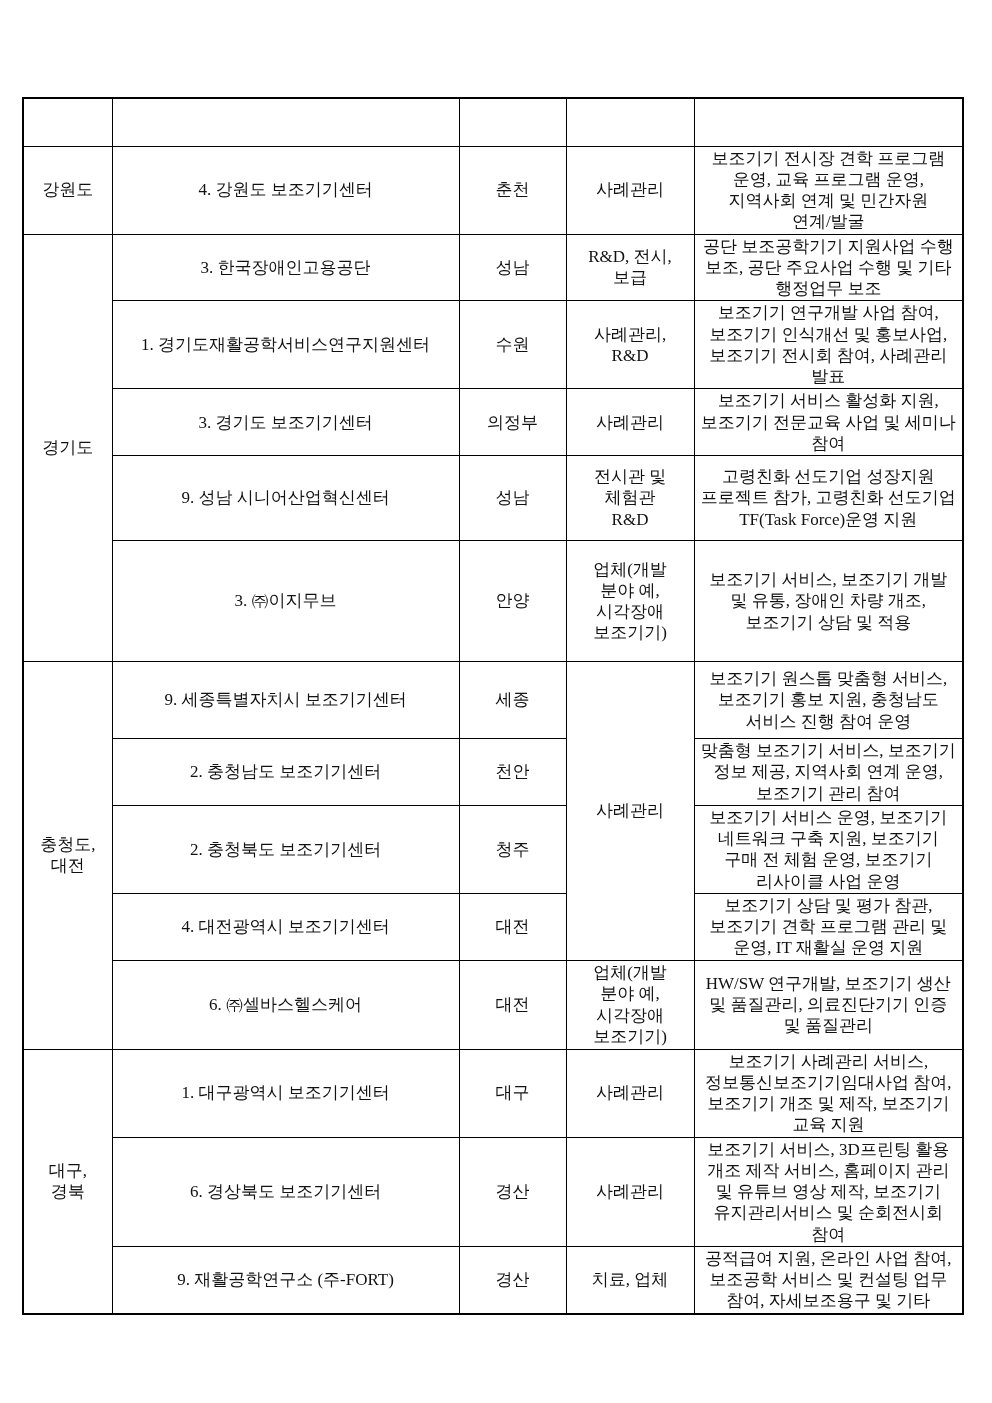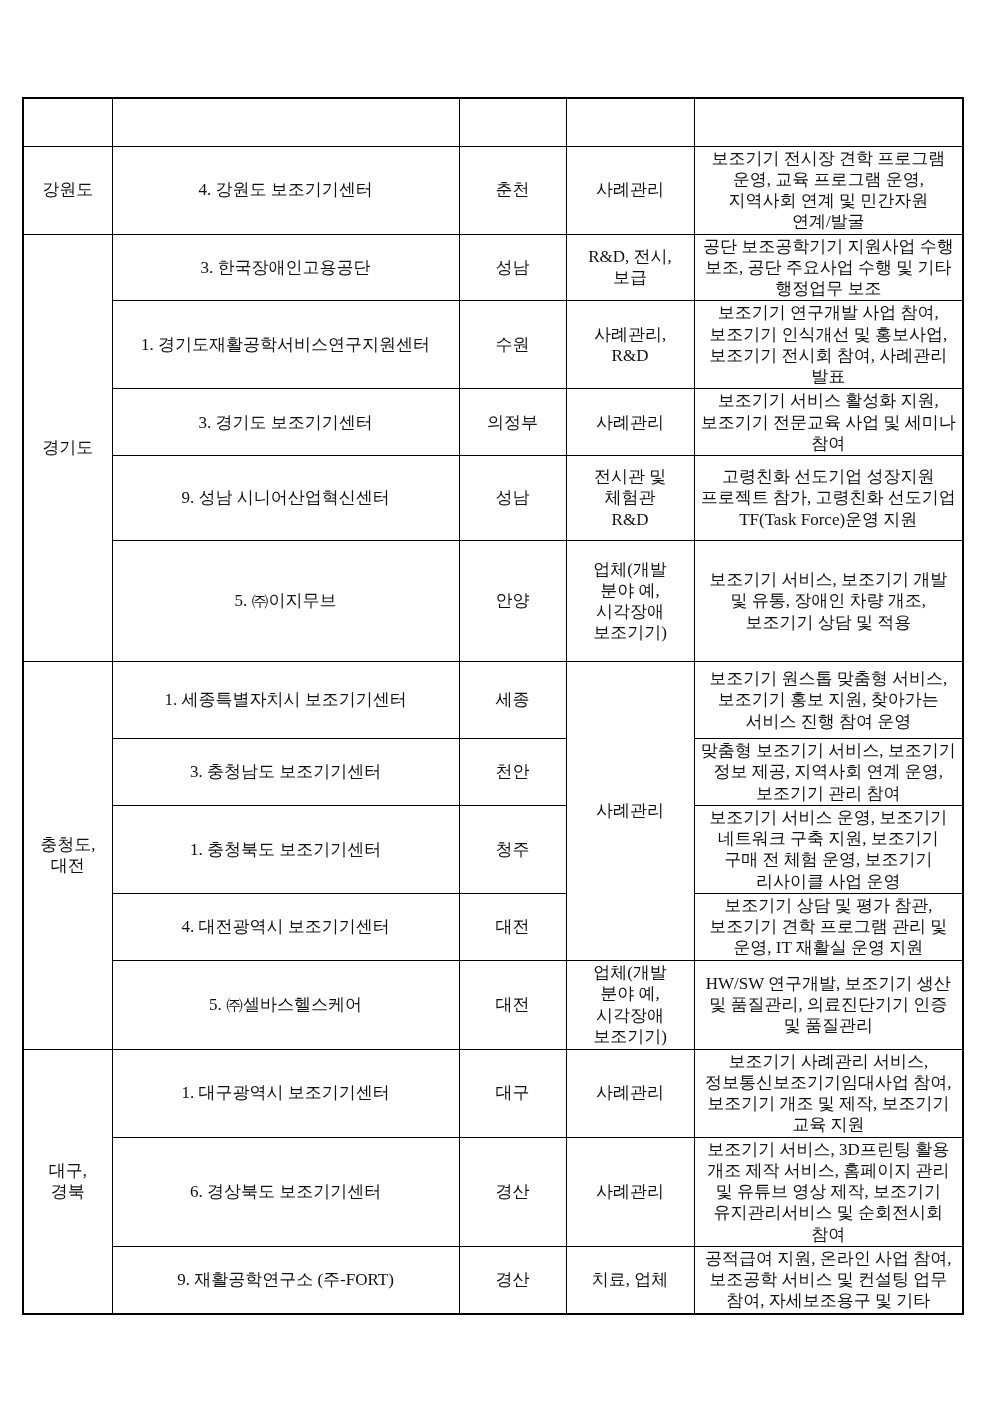--- a/index.html
+++ b/index.html
@@ -117,65 +117,65 @@
       <td class="cell-name">9. 성남 시니어산업혁신센터</td>
       <td class="cell-city">성남</td>
       <td class="cell-category">전시관 및
 체험관
 R&amp;D</td>
       <td class="cell-desc">고령친화 선도기업 성장지원
 프로젝트 참가, 고령친화 선도기업
 TF(Task Force)운영 지원</td>
     </tr>
     <tr style="height:121px">
-      <td class="cell-name">5. ㈜이지무브</td>
+      <td class="cell-name">3. ㈜이지무브</td>
       <td class="cell-city">안양</td>
       <td class="cell-category">업체(개발
 분야 예,
 시각장애
 보조기기)</td>
       <td class="cell-desc">보조기기 서비스, 보조기기 개발
 및 유통, 장애인 차량 개조,
 보조기기 상담 및 적용</td>
     </tr>
 
     <tr style="height:77px">
       <td class="cell-region" rowspan="5">충청도,
 대전</td>
-      <td class="cell-name">1. 세종특별자치시 보조기기센터</td>
+      <td class="cell-name">9. 세종특별자치시 보조기기센터</td>
       <td class="cell-city">세종</td>
       <td class="cell-category" rowspan="4">사례관리</td>
       <td class="cell-desc">보조기기 원스톱 맞춤형 서비스,
-보조기기 홍보 지원, 찾아가는
+보조기기 홍보 지원, 충청남도
 서비스 진행 참여 운영</td>
     </tr>
     <tr style="height:57px">
-      <td class="cell-name">3. 충청남도 보조기기센터</td>
+      <td class="cell-name">2. 충청남도 보조기기센터</td>
       <td class="cell-city">천안</td>
       <td class="cell-desc">맞춤형 보조기기 서비스, 보조기기
 정보 제공, 지역사회 연계 운영,
 보조기기 관리 참여</td>
     </tr>
     <tr style="height:81px">
-      <td class="cell-name">1. 충청북도 보조기기센터</td>
+      <td class="cell-name">2. 충청북도 보조기기센터</td>
       <td class="cell-city">청주</td>
       <td class="cell-desc">보조기기 서비스 운영, 보조기기
 네트워크 구축 지원, 보조기기
 구매 전 체험 운영, 보조기기
 리사이클 사업 운영</td>
     </tr>
     <tr style="height:65px">
       <td class="cell-name">4. 대전광역시 보조기기센터</td>
       <td class="cell-city">대전</td>
       <td class="cell-desc">보조기기 상담 및 평가 참관,
 보조기기 견학 프로그램 관리 및
 운영, IT 재활실 운영 지원</td>
     </tr>
     <tr style="height:89px">
-      <td class="cell-name">5. ㈜셀바스헬스케어</td>
+      <td class="cell-name">6. ㈜셀바스헬스케어</td>
       <td class="cell-city">대전</td>
       <td class="cell-category">업체(개발
 분야 예,
 시각장애
 보조기기)</td>
       <td class="cell-desc">HW/SW 연구개발, 보조기기 생산
 및 품질관리, 의료진단기기 인증
 및 품질관리</td>
     </tr>
 

